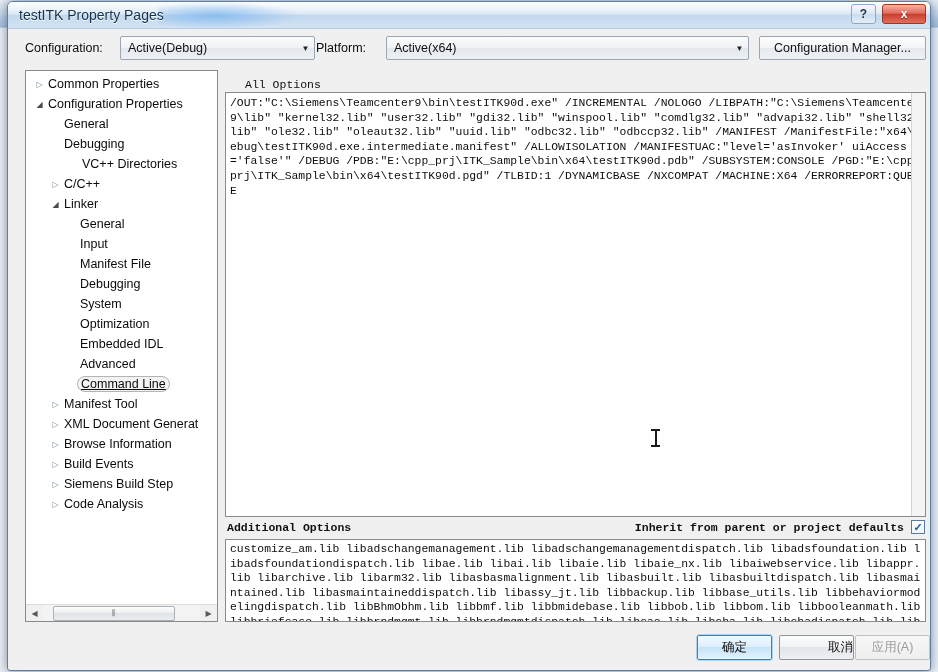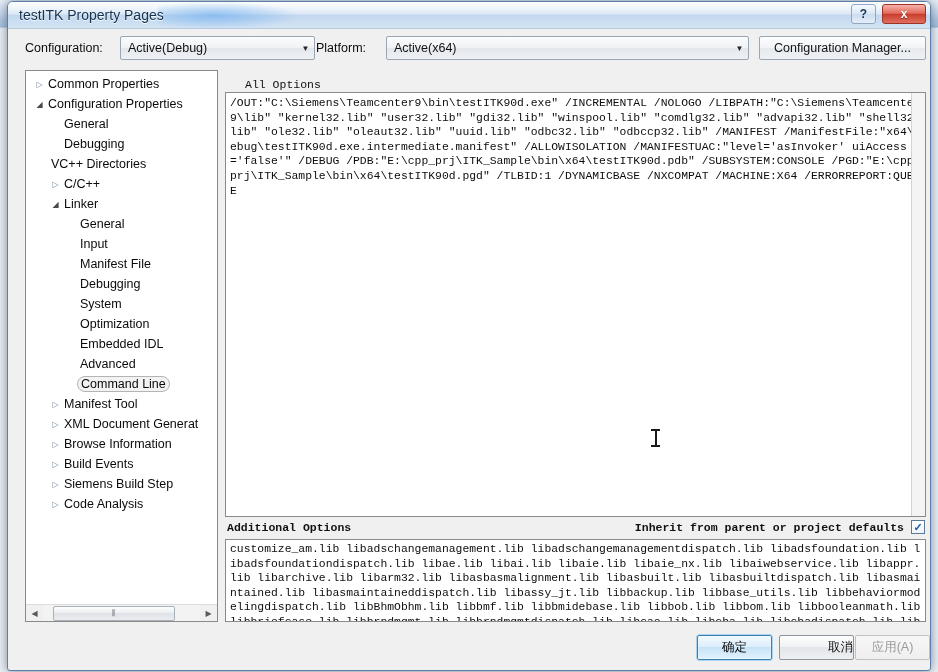--- a/index.html
+++ b/index.html
@@ -159,20 +159,21 @@
   }
   .tnode .exp.open { color: #4a4a4a; }
   .tnode .exp.none { color: transparent; }
   .tnode .tlabel { padding-left: 1px; }
   .tnode.selected .tlabel {
     border: 1px solid #b4b4b4;
     background: #f3f3f3;
     padding: 0 3px;
     margin-left: -2px;
     border-radius: 8px;
+    text-decoration: underline;
   }
 
   
   #tree-hscroll {
     position: absolute; left: 0; bottom: 0; width: 100%; height: 17px;
     background: #f0f0f0;
     border-top: 1px solid #dcdcdc;
     display: flex; align-items: center;
   }
   .hs-arrow {
@@ -360,21 +361,21 @@
           <span class="tlabel">Configuration Properties</span>
         </div>
         <div class="tnode" style="padding-left: 22px;">
           <span class="exp none">·</span>
           <span class="tlabel">General</span>
         </div>
         <div class="tnode" style="padding-left: 22px;">
           <span class="exp none">·</span>
           <span class="tlabel">Debugging</span>
         </div>
-        <div class="tnode" style="padding-left: 9px;">
+        <div class="tnode" style="padding-left: 40px;">
           <span class="exp none">·</span>
           <span class="tlabel">VC++ Directories</span>
         </div>
         <div class="tnode" style="padding-left: 22px;">
           <span class="exp">▷</span>
           <span class="tlabel">C/C++</span>
         </div>
         <div class="tnode" style="padding-left: 22px;">
           <span class="exp open">◢</span>
           <span class="tlabel">Linker</span>

